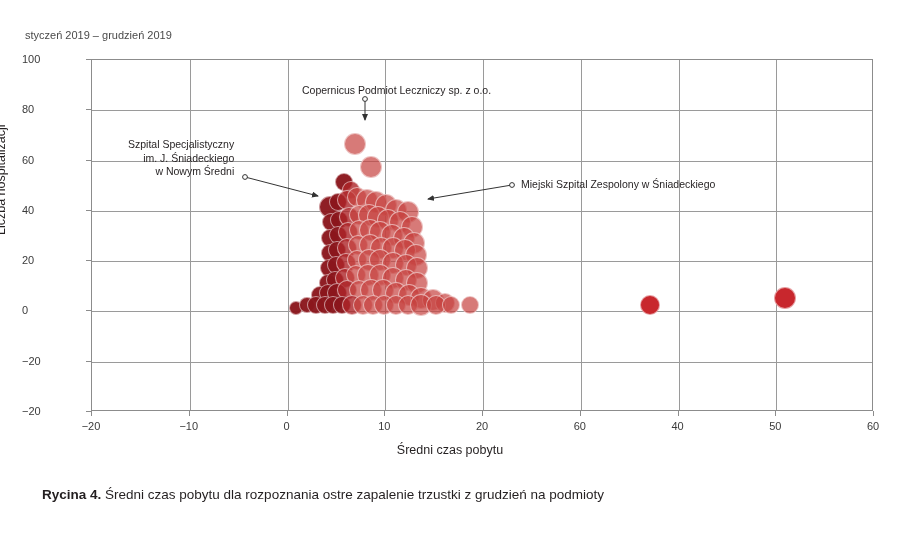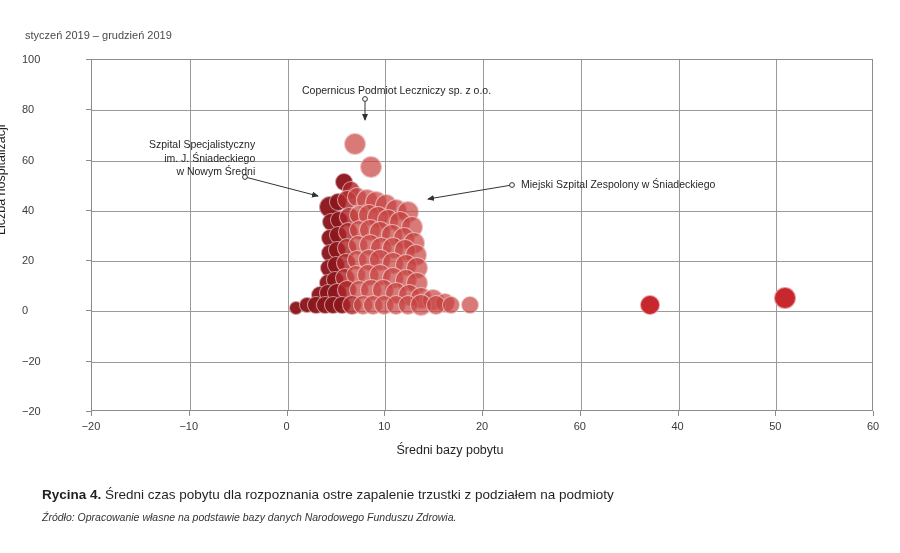--- a/index.html
+++ b/index.html
@@ -79,21 +79,21 @@
 </head>
 <body>
 
 <div class="figure">
 
   <div class="chart-subtitle">styczeń 2019 – grudzień 2019</div>
 
   <div class="plot-wrap">
 
     <div class="axis-title-y">Liczba hospitalizacji</div>
-    <div class="axis-title-x">Średni bazy pobytu</div>
+    <div class="axis-title-x">Średni czas pobytu</div>
 
     <div class="plot-area" id="plot-area">
         <div class="gridline grid-h" style="top: 301.714px;"></div>
         <div class="gridline grid-h" style="top: 251.429px;"></div>
         <div class="gridline grid-h" style="top: 201.143px;"></div>
         <div class="gridline grid-h" style="top: 150.857px;"></div>
         <div class="gridline grid-h" style="top: 100.571px;"></div>
         <div class="gridline grid-h" style="top: 50.2857px;"></div>
         <div class="gridline grid-v" style="left: 97.75px;"></div>
         <div class="gridline grid-v" style="left: 195.5px;"></div>
@@ -240,27 +240,26 @@
         </defs>
         <line x1="365" y1="99" x2="365" y2="120" stroke="#333" stroke-width="1" marker-end="url(#ah)"></line>
         <circle cx="365" cy="99" r="2.4" fill="#fff" stroke="#333" stroke-width="1"></circle>
         <line x1="245" y1="177" x2="318" y2="196" stroke="#333" stroke-width="1" marker-end="url(#ah)"></line>
         <circle cx="245" cy="177" r="2.4" fill="#fff" stroke="#333" stroke-width="1"></circle>
         <line x1="512" y1="185" x2="428" y2="199" stroke="#333" stroke-width="1" marker-end="url(#ah)"></line>
         <circle cx="512" cy="185" r="2.4" fill="#fff" stroke="#333" stroke-width="1"></circle>
       </svg>
     <div id="annot-layer">
         <div class="annot" style="left: 302px; top: 84px;">Copernicus Podmiot Leczniczy sp. z o.o.</div>
-        <div class="annot right" style="left: 128px; top: 138px; margin-left: 21px;">
+        <div class="annot right" style="left: 128px; top: 138px;">
           <div>Szpital Specjalistyczny</div>
           <div>im. J. Śniadeckiego</div>
           <div>w Nowym Średni</div>
         </div>
         <div class="annot" style="left: 521px; top: 178px;">Miejski Szpital Zespolony w Śniadeckiego</div>
       </div>
   </div>
 
   <div class="caption">
-    <b>Rycina 4.</b><span> Średni czas pobytu dla rozpoznania ostre zapalenie trzustki z podziałem na podmioty</span>
+    <b>Rycina 4.</b><span> Średni czas pobytu dla rozpoznania ostre zapalenie trzustki z grudzień na podmioty</span>
   </div>
-  <div class="source">Źródło: Opracowanie własne na podstawie bazy danych Narodowego Funduszu Zdrowia.</div>
 
 </div>
 
 </body></html>

